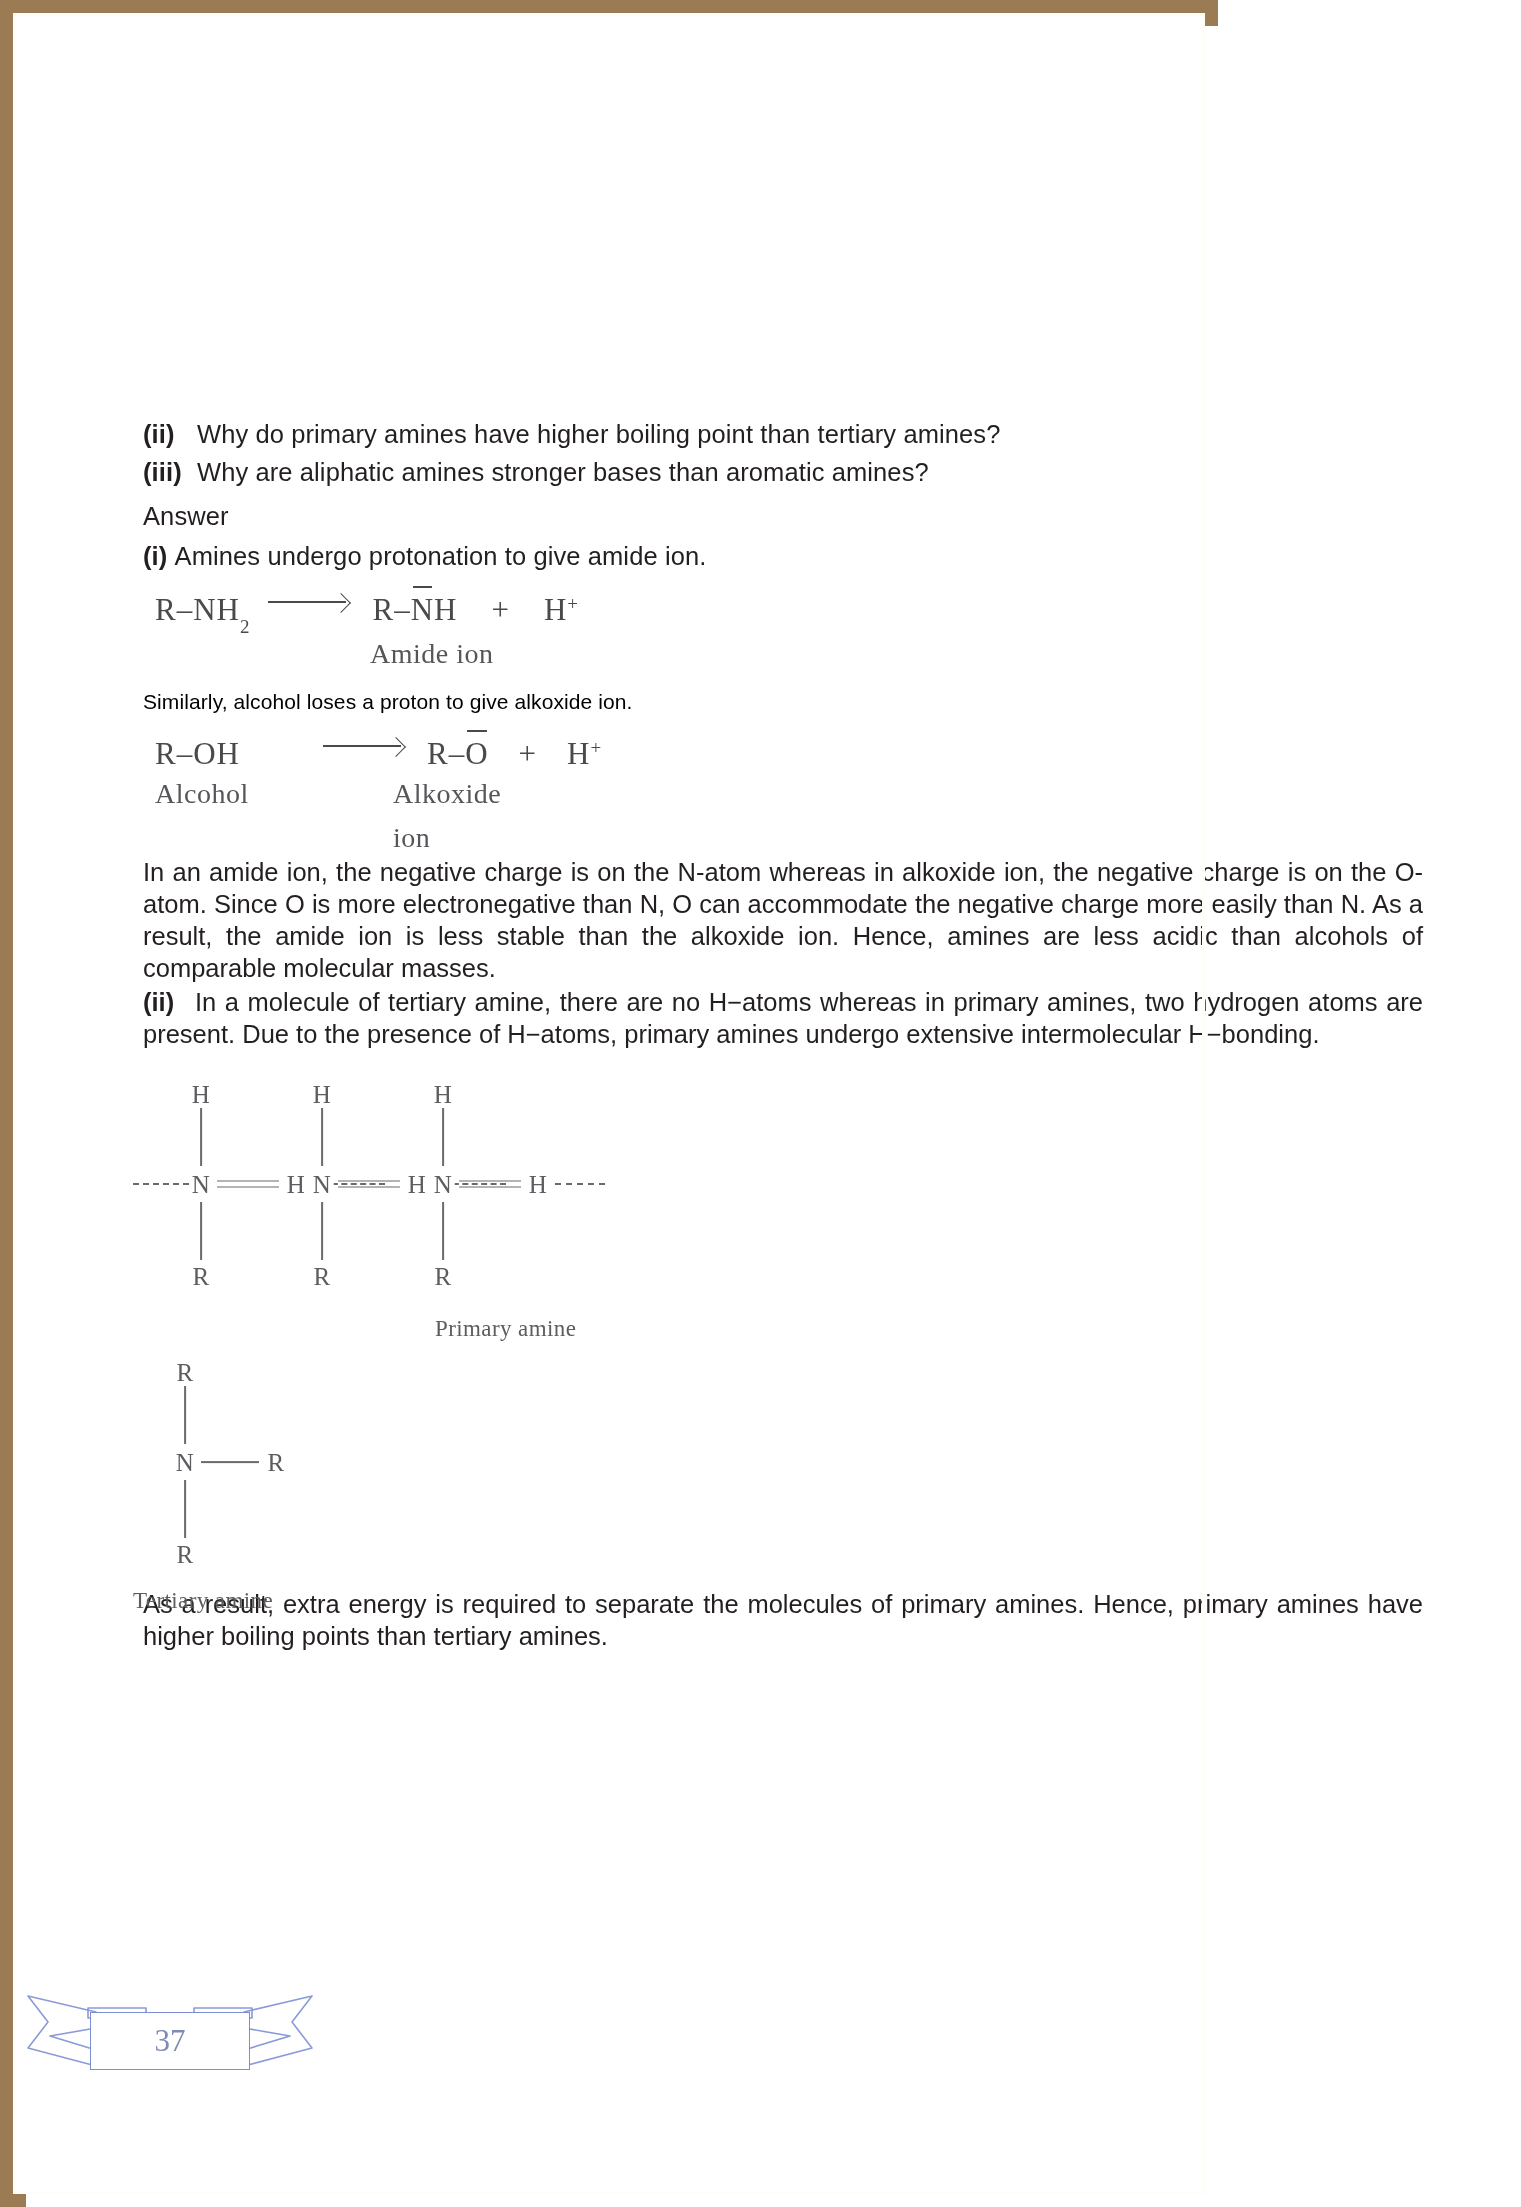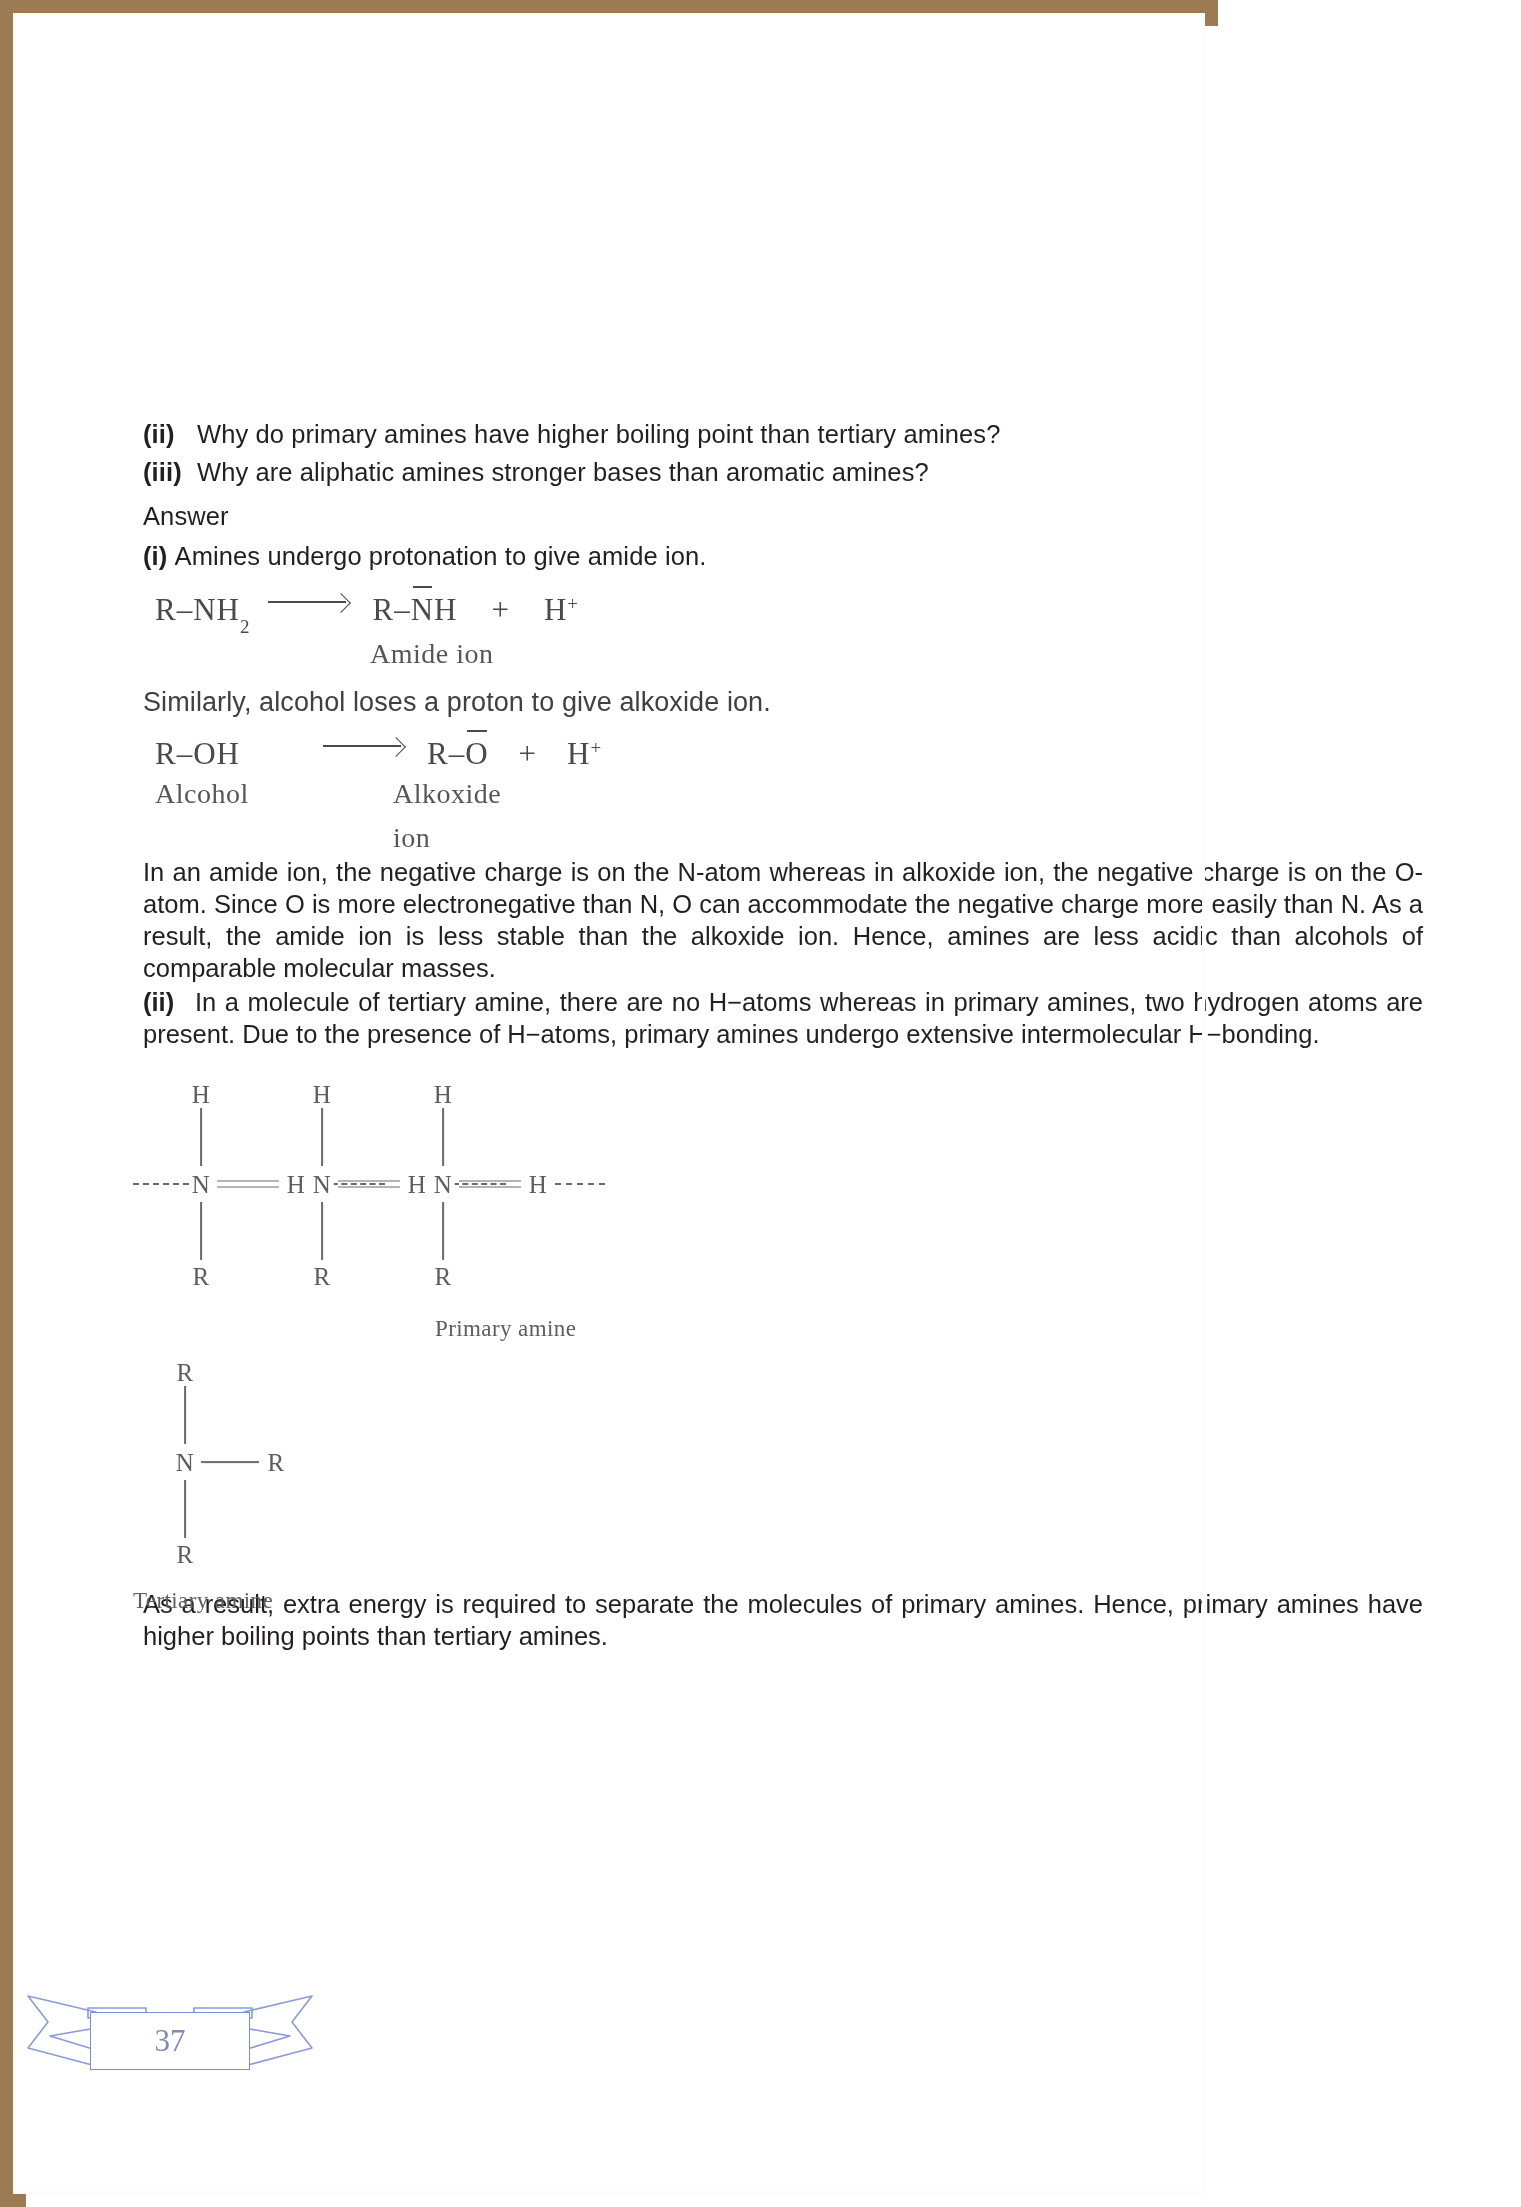--- a/index.html
+++ b/index.html
@@ -83,23 +83,23 @@
     text-justify: inter-word;
     font-size: 25.5px;
     line-height: 32px;
     color: #231f20;
   }
   .para:last-child { text-align: justify; }
 
   .similarly {
     margin-top: 4px;
     margin-bottom: 0px;
-    font-size: 27px;
+    font-size: 21px;
     line-height: 36px;
-    color: #404040;
+    color: #000000;
   }
 
   
   .eqn-block {
     font-family: "Liberation Serif", serif;
     color: #4a4a4c;
     position: relative;
   }
   .eqn-row {
     display: flex;

